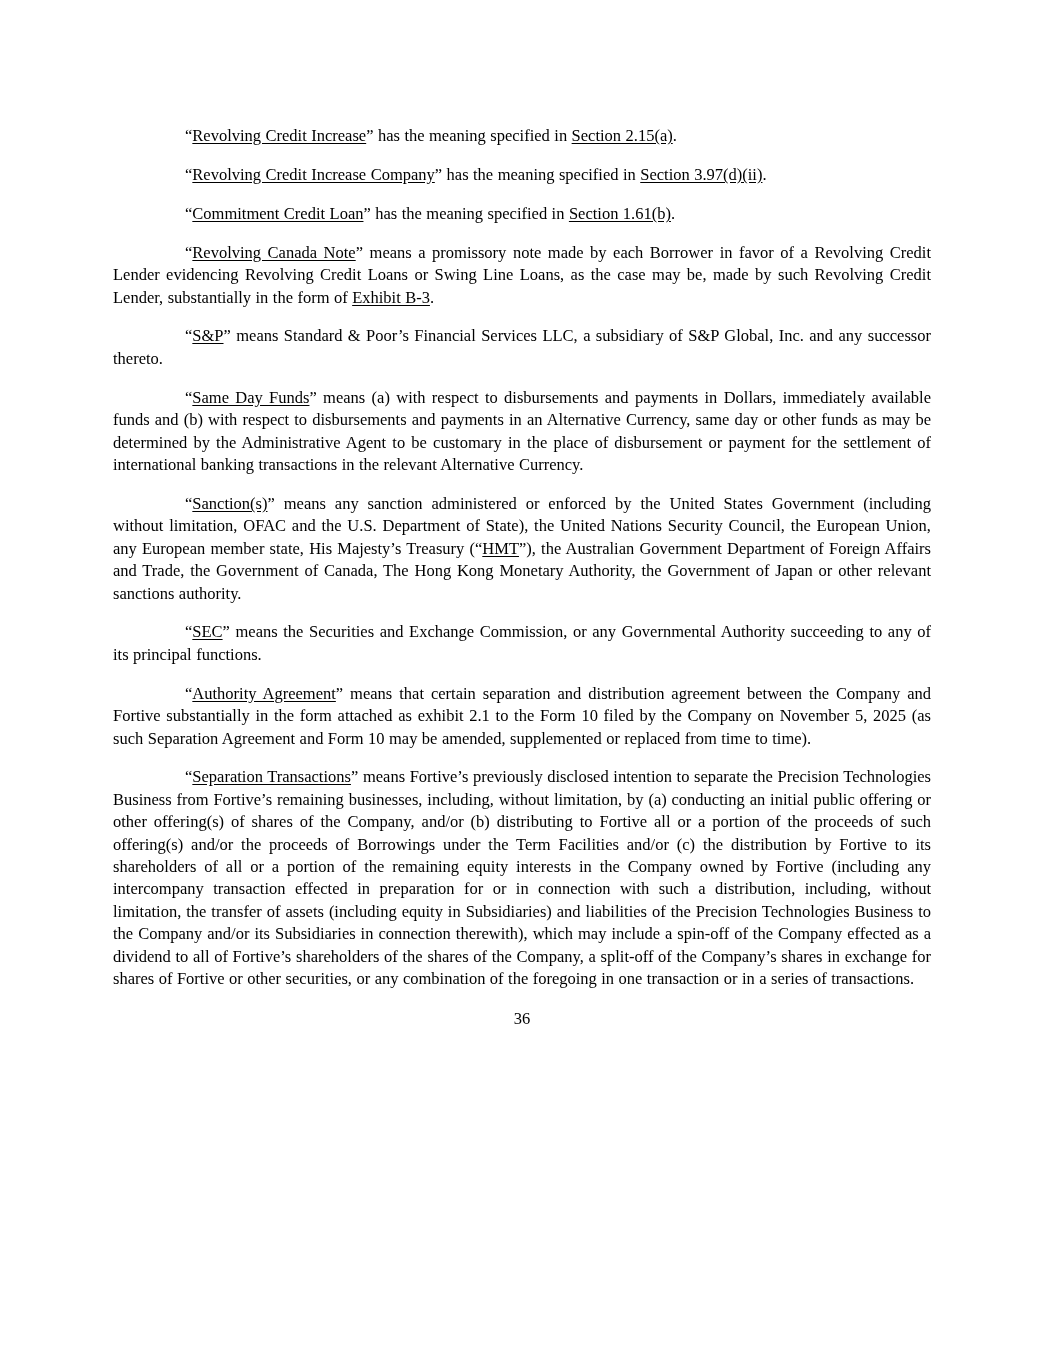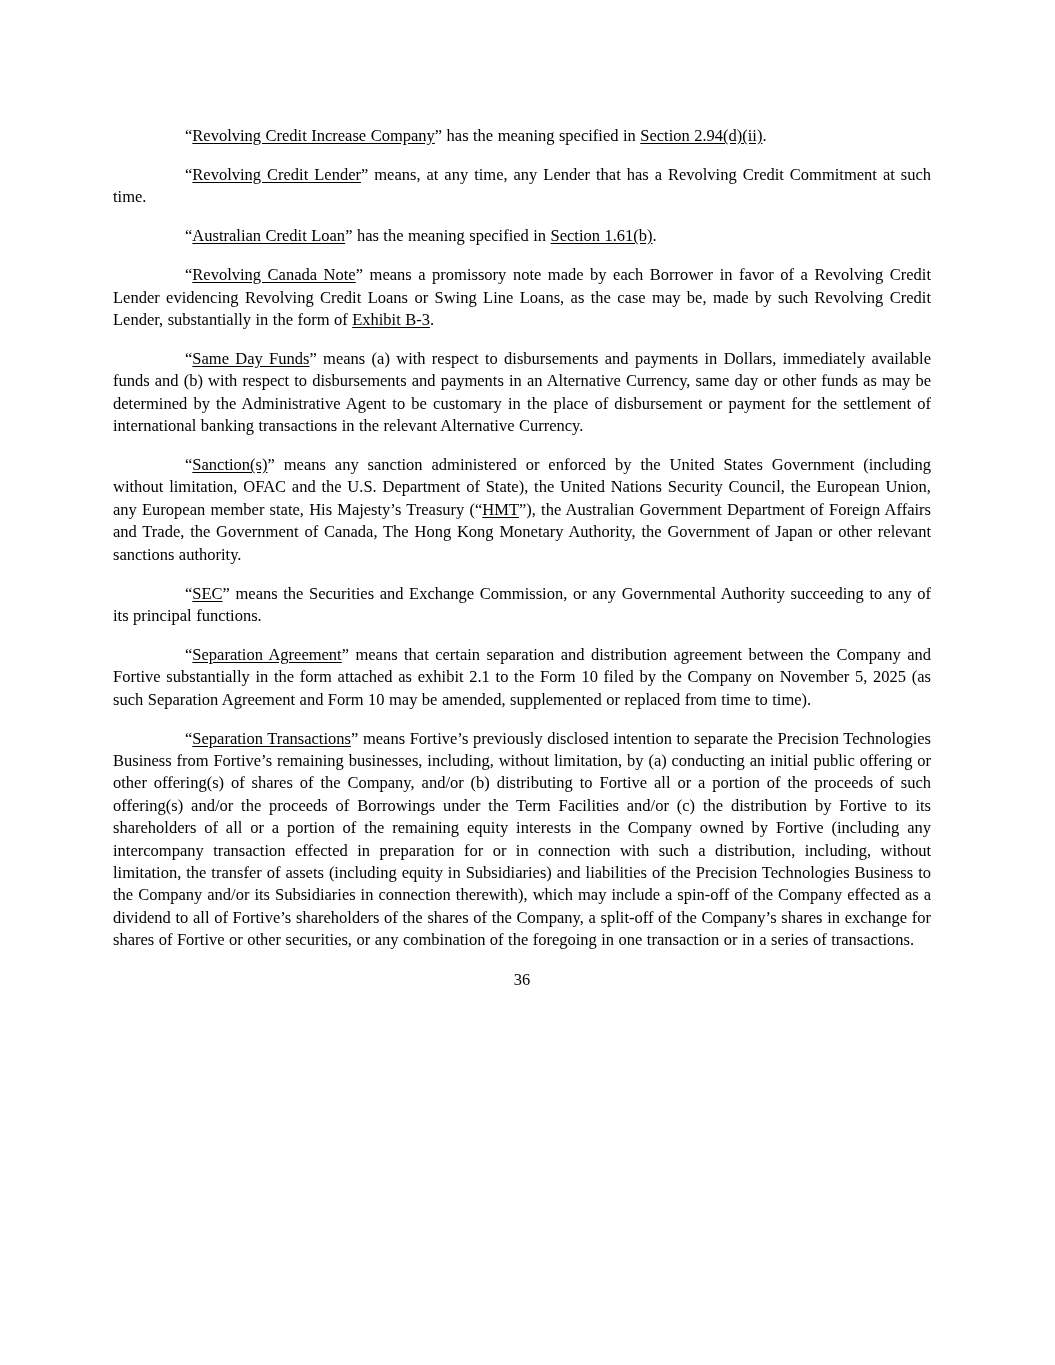--- a/index.html
+++ b/index.html
@@ -34,24 +34,25 @@
     text-align: center;
     text-indent: 0;
     margin-top: 17px;
   }
 </style>
 </head>
 <body>
 
 <div class="page">
   <div>
-      <p class="para"><span>“</span><span class="underlined">Revolving Credit Increase Company</span><span>” has the meaning specified in </span><span class="underlined">Section 2.94(d)(ii)</span><span>.</span></p>
-      <p class="para"><span>“</span><span class="underlined">Revolving Credit Lender</span><span>” means, at any time, any Lender that has a Revolving Credit Commitment at such time.</span></p>
-      <p class="para"><span>“</span><span class="underlined">Australian Credit Loan</span><span>” has the meaning specified in </span><span class="underlined">Section 1.61(b)</span><span>.</span></p>
+      <p class="para"><span>“</span><span class="underlined">Revolving Credit Increase</span><span>” has the meaning specified in </span><span class="underlined">Section 2.15(a)</span><span>.</span></p>
+      <p class="para"><span>“</span><span class="underlined">Revolving Credit Increase Company</span><span>” has the meaning specified in </span><span class="underlined">Section 3.97(d)(ii)</span><span>.</span></p>
+      <p class="para"><span>“</span><span class="underlined">Commitment Credit Loan</span><span>” has the meaning specified in </span><span class="underlined">Section 1.61(b)</span><span>.</span></p>
       <p class="para"><span>“</span><span class="underlined">Revolving Canada Note</span><span>” means a promissory note made by each Borrower in favor of a Revolving Credit Lender evidencing Revolving Credit Loans or Swing Line Loans, as the case may be, made by such Revolving Credit Lender, substantially in the form of </span><span class="underlined">Exhibit B-3</span><span>.</span></p>
+      <p class="para"><span>“</span><span class="underlined">S&amp;P</span><span>” means Standard &amp; Poor’s Financial Services LLC, a subsidiary of S&amp;P Global, Inc. and any successor thereto.</span></p>
       <p class="para"><span>“</span><span class="underlined">Same Day Funds</span><span>” means (a) with respect to disbursements and payments in Dollars, immediately available funds and (b) with respect to disbursements and payments in an Alternative Currency, same day or other funds as may be determined by the Administrative Agent to be customary in the place of disbursement or payment for the settlement of international banking transactions in the relevant Alternative Currency.</span></p>
       <p class="para"><span>“</span><span class="underlined">Sanction(s)</span><span>” means any sanction administered or enforced by the United States Government (including without limitation, OFAC and the U.S. Department of State), the United Nations Security Council, the European Union, any European member state, His Majesty’s Treasury (“</span><span class="underlined">HMT</span><span>”), the Australian Government Department of Foreign Affairs and Trade, the Government of Canada, The Hong Kong Monetary Authority, the Government of Japan or other relevant sanctions authority.</span></p>
       <p class="para"><span>“</span><span class="underlined">SEC</span><span>” means the Securities and Exchange Commission, or any Governmental Authority succeeding to any of its principal functions.</span></p>
-      <p class="para"><span>“</span><span class="underlined">Separation Agreement</span><span>” means that certain separation and distribution agreement between the Company and Fortive substantially in the form attached as exhibit 2.1 to the Form 10 filed by the Company on November 5, 2025 (as such Separation Agreement and Form 10 may be amended, supplemented or replaced from time to time).</span></p>
+      <p class="para"><span>“</span><span class="underlined">Authority Agreement</span><span>” means that certain separation and distribution agreement between the Company and Fortive substantially in the form attached as exhibit 2.1 to the Form 10 filed by the Company on November 5, 2025 (as such Separation Agreement and Form 10 may be amended, supplemented or replaced from time to time).</span></p>
       <p class="para"><span>“</span><span class="underlined">Separation Transactions</span><span>” means Fortive’s previously disclosed intention to separate the Precision Technologies Business from Fortive’s remaining businesses, including, without limitation, by (a) conducting an initial public offering or other offering(s) of shares of the Company, and/or (b) distributing to Fortive all or a portion of the proceeds of such offering(s) and/or the proceeds of Borrowings under the Term Facilities and/or (c) the distribution by Fortive to its shareholders of all or a portion of the remaining equity interests in the Company owned by Fortive (including any intercompany transaction effected in preparation for or in connection with such a distribution, including, without limitation, the transfer of assets (including equity in Subsidiaries) and liabilities of the Precision Technologies Business to the Company and/or its Subsidiaries in connection therewith), which may include a spin-off of the Company effected as a dividend to all of Fortive’s shareholders of the shares of the Company, a split-off of the Company’s shares in exchange for shares of Fortive or other securities, or any combination of the foregoing in one transaction or in a series of transactions.</span></p>
     </div>
   <div class="para page-number">36</div>
 </div>
 
 </body></html>

